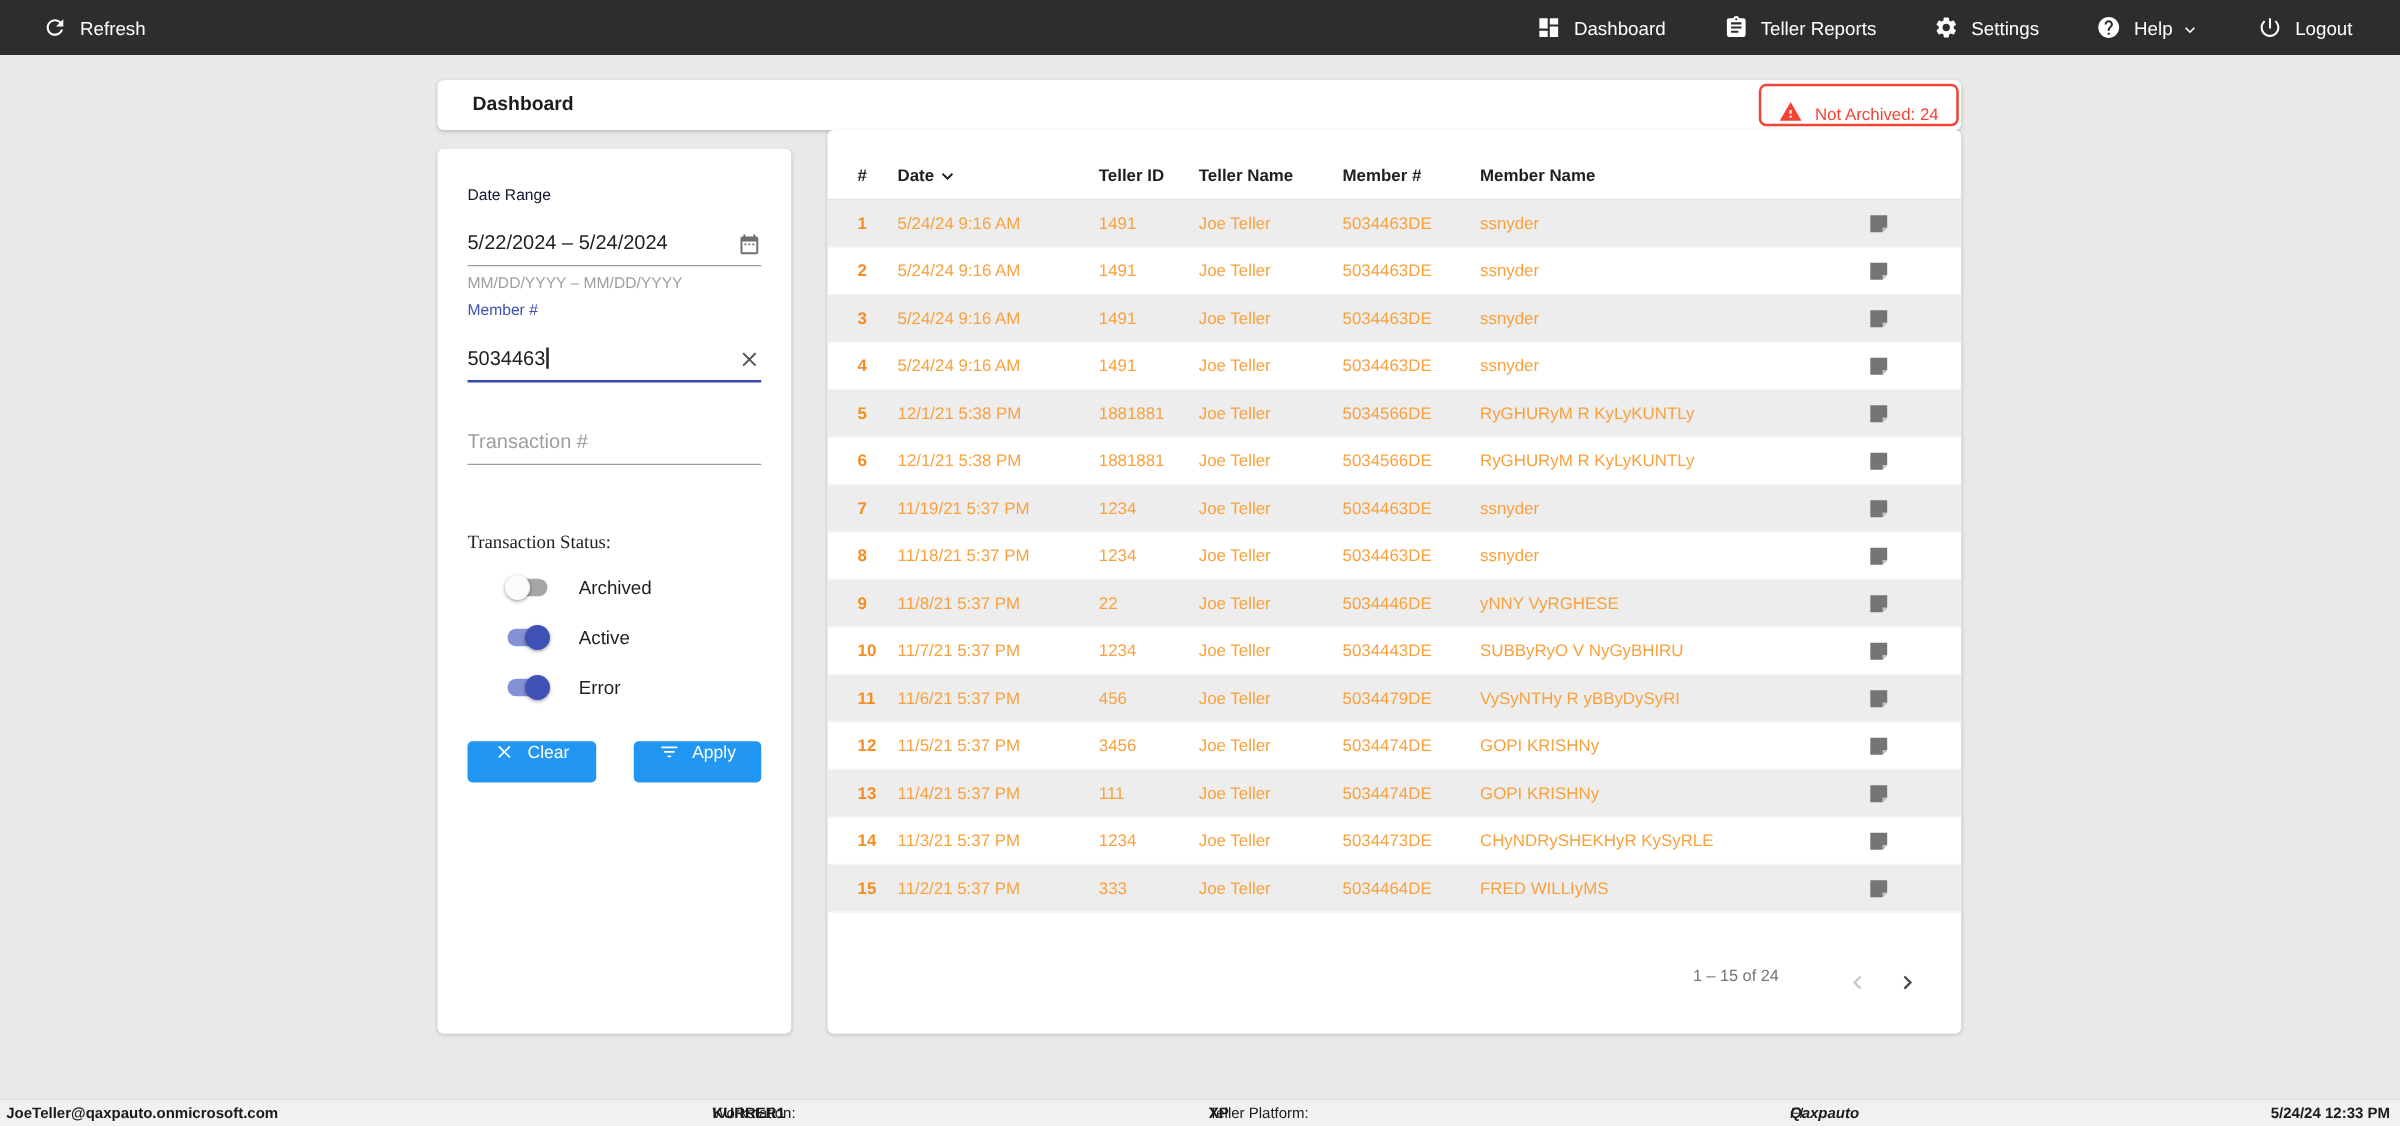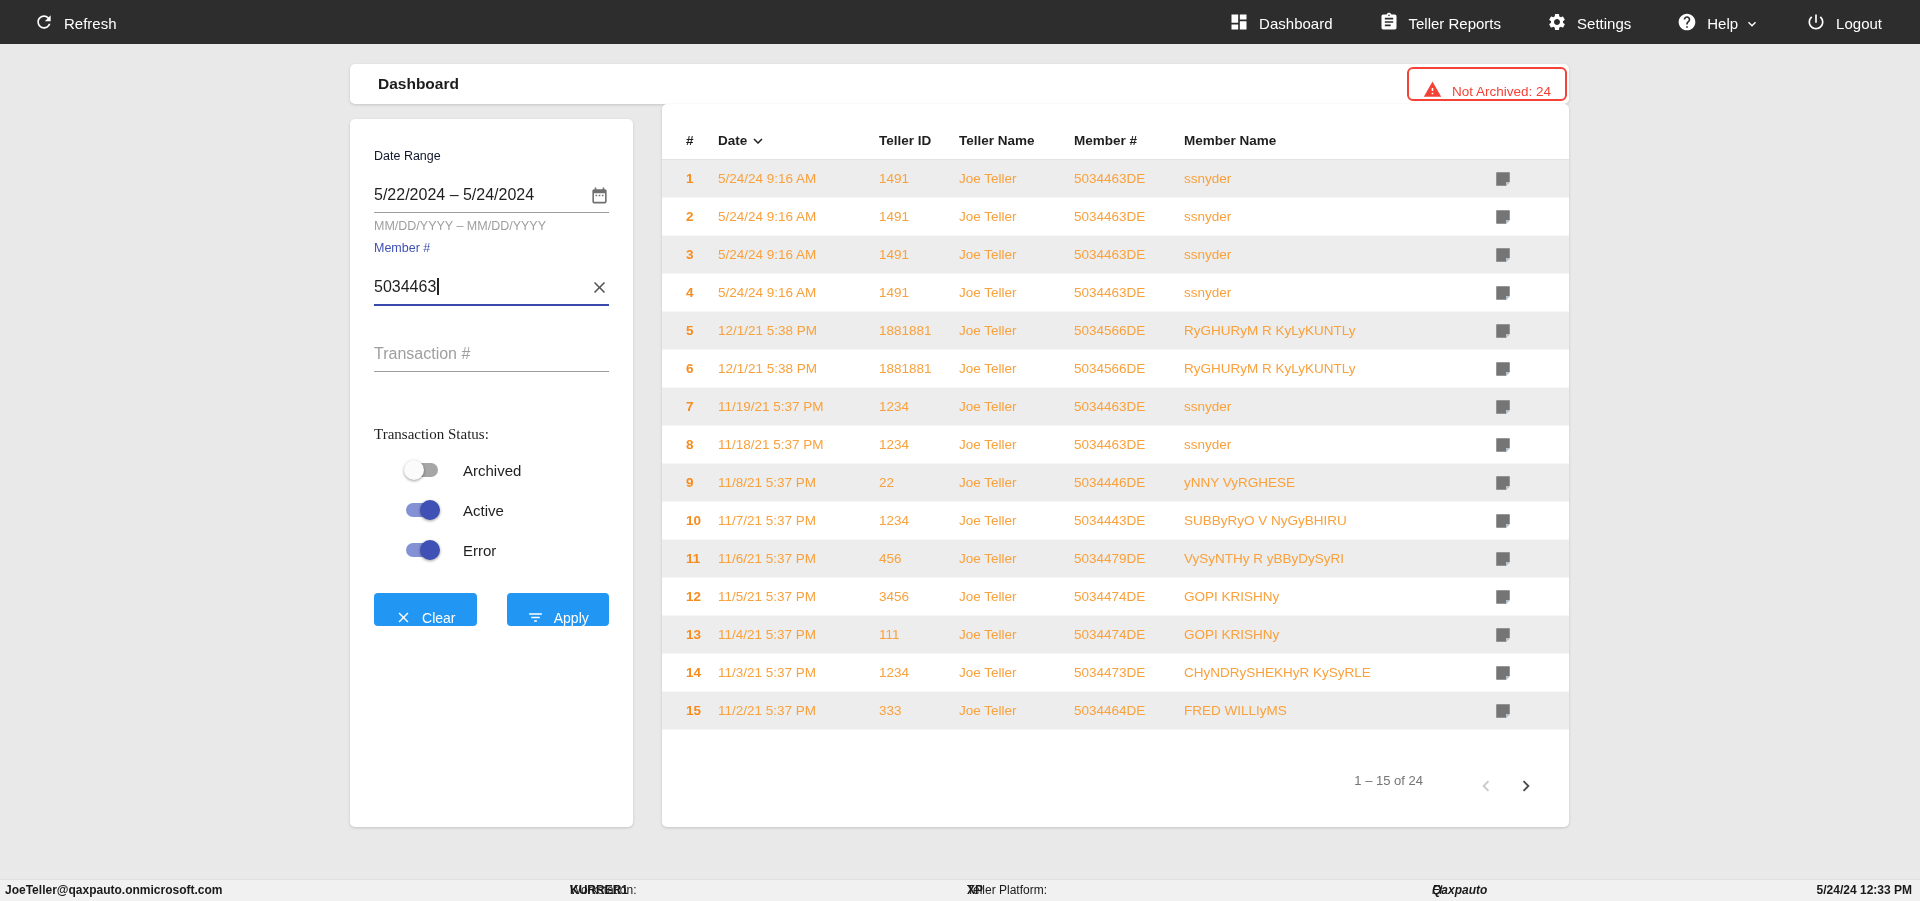--- a/index.html
+++ b/index.html
@@ -41,21 +41,21 @@
   .status-label { font-size:15px; color:#1f1f1f; margin-top:54px;font-family:Liberation Serif, serif; }
   .toggle-row { display:flex; align-items:center; gap:23px; margin:14px 0 0 30px; height:26px; cursor:pointer; }
   .toggle-label { font-size:15px; color:#1f1f1f; }
   .switch { position:relative; width:36px; height:20px; flex:none; }
   .switch .track { position:absolute; left:2px; top:3px; width:32px; height:14px; border-radius:7px; background:#a6a6a6; }
   .switch .thumb { position:absolute; top:0; left:0; width:20px; height:20px; border-radius:50%;
                    background:#fbfbfb; box-shadow:0 1px 3px rgba(0,0,0,.4); }
   .switch.on .track { background:#8591d5; }
   .switch.on .thumb { left:16px; background:#3f51b5; }
   .btn-row { display:flex; gap:30px; margin-top:30px; }
-  .btn { display:flex; align-items:flex-end; justify-content:center; gap:10px; background:#2196f3; color:#fff;
+  .btn { display:flex; align-items:flex-start; justify-content:center; gap:10px; background:#2196f3; color:#fff;
          border:none; border-radius:4px; height:33px; width:104px; font-size:14px; font-family:inherit; cursor:pointer; }
   .btn svg { width:17px; height:17px; fill:#fff; }
 
   
   .table-card { position:absolute; left:662px; top:104px; width:907px; height:723px; background:#fff;
                 border-radius:5px; box-shadow:0 1px 3px rgba(0,0,0,.16); }
   .tgrid { display:grid; grid-template-columns:32px 161px 80px 115px 110px 1fr 60px;
            align-items:center; padding:0 21px 0 24px; height:38px; }
   .thead { margin-top:18px; border-bottom:1px solid #e3e3e3; }
   .thead .th { font-size:13.5px; font-weight:bold; color:#1f1f1f; display:flex; align-items:center; gap:2px; }

